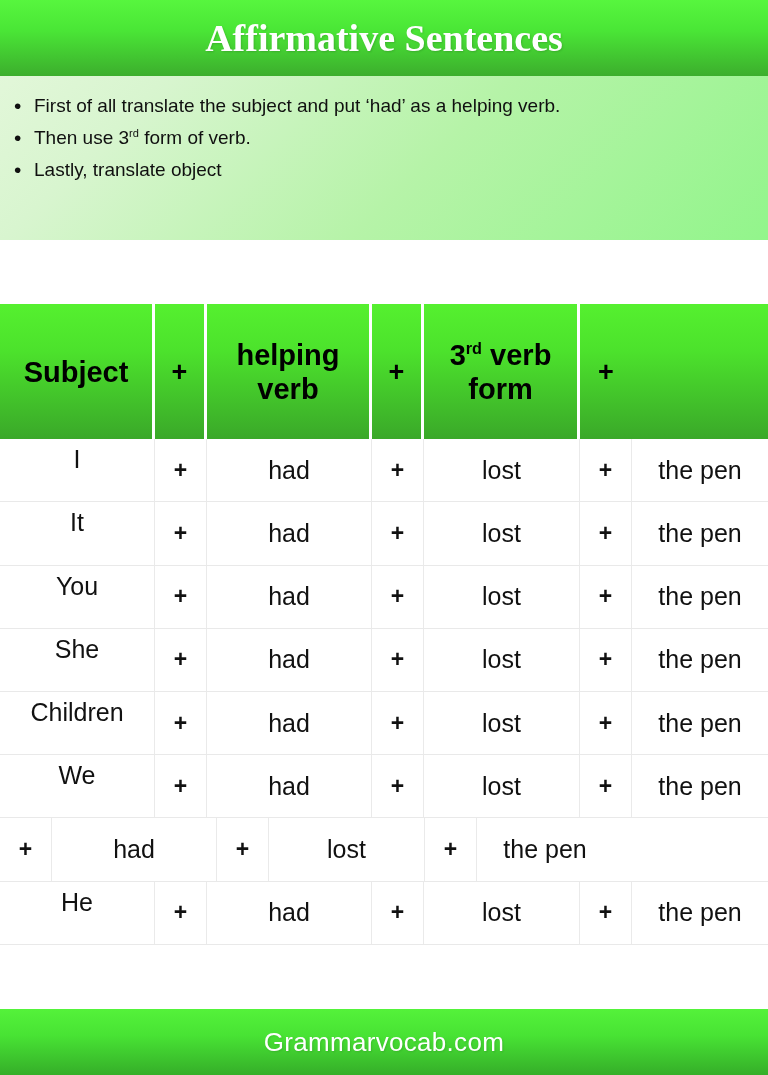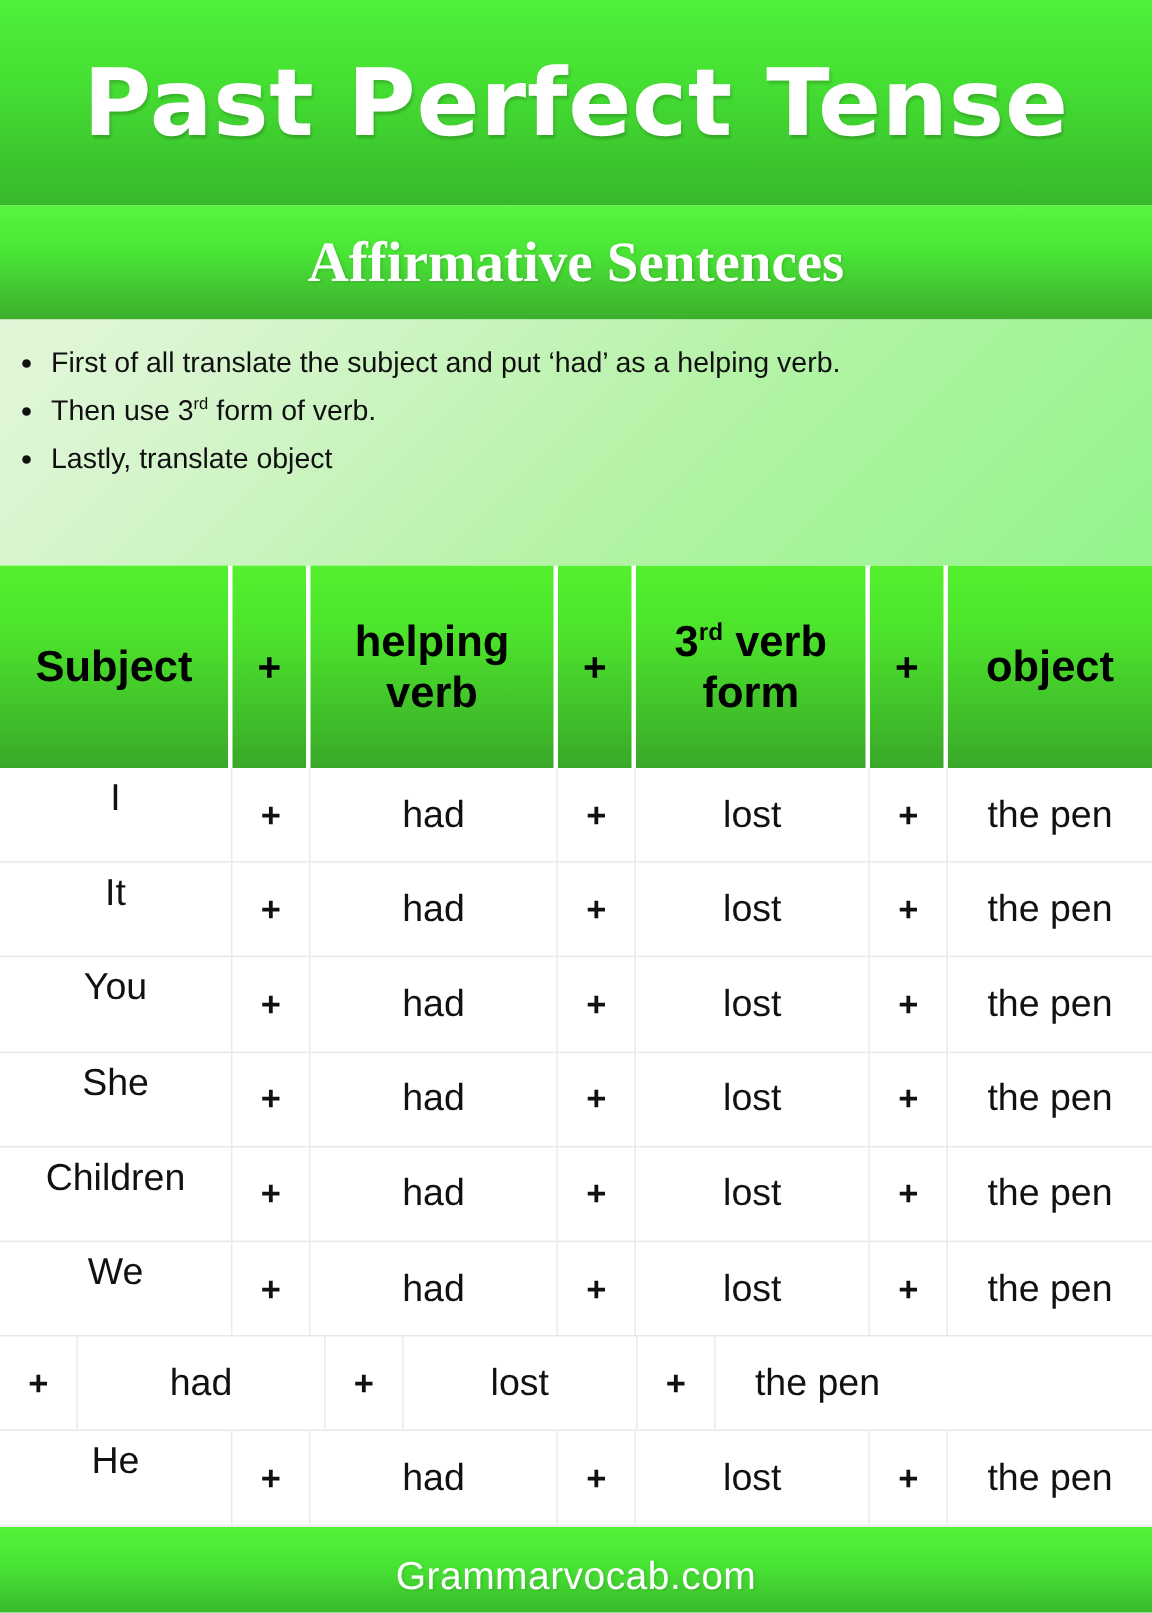--- a/index.html
+++ b/index.html
@@ -187,23 +187,20 @@
     letter-spacing: 0.3px;
     text-shadow: 1px 1px 2px rgba(0,0,0,0.12);
     white-space: nowrap;
   }
 </style>
 </head>
 <body>
 
 <div class="poster">
 
-  <div class="title-banner">
-    <div class="title-text">Past Perfect Tense</div>
-  </div>
 
   <div class="subtitle-band">
     <div class="subtitle-text">Affirmative Sentences</div>
   </div>
 
   <div class="rules-block">
     <ul class="rules-list">
       <li class="rule-item"><span>First of all translate the subject and put ‘had’ as a helping verb.</span></li>
       <li class="rule-item"><span>Then use 3</span><sup>rd</sup><span> form of verb.</span></li>
       <li class="rule-item"><span>Lastly, translate object</span></li>
@@ -222,21 +219,20 @@
         </div>
       </div>
       <div class="cell c-plus plus-head">+</div>
       <div class="cell c-verb">
         <div>
           <div><span>3</span><sup>rd</sup><span> verb</span></div>
           <div>form</div>
         </div>
       </div>
       <div class="cell c-plus plus-head">+</div>
-      <div class="cell c-object">object</div>
     </div>
 
     <div class="trow tbody-row">
       <div class="cell c-subject">I</div>
       <div class="cell c-plus">+</div>
       <div class="cell c-helping">had</div>
       <div class="cell c-plus">+</div>
       <div class="cell c-verb">lost</div>
       <div class="cell c-plus">+</div>
       <div class="cell c-object">the pen</div>

